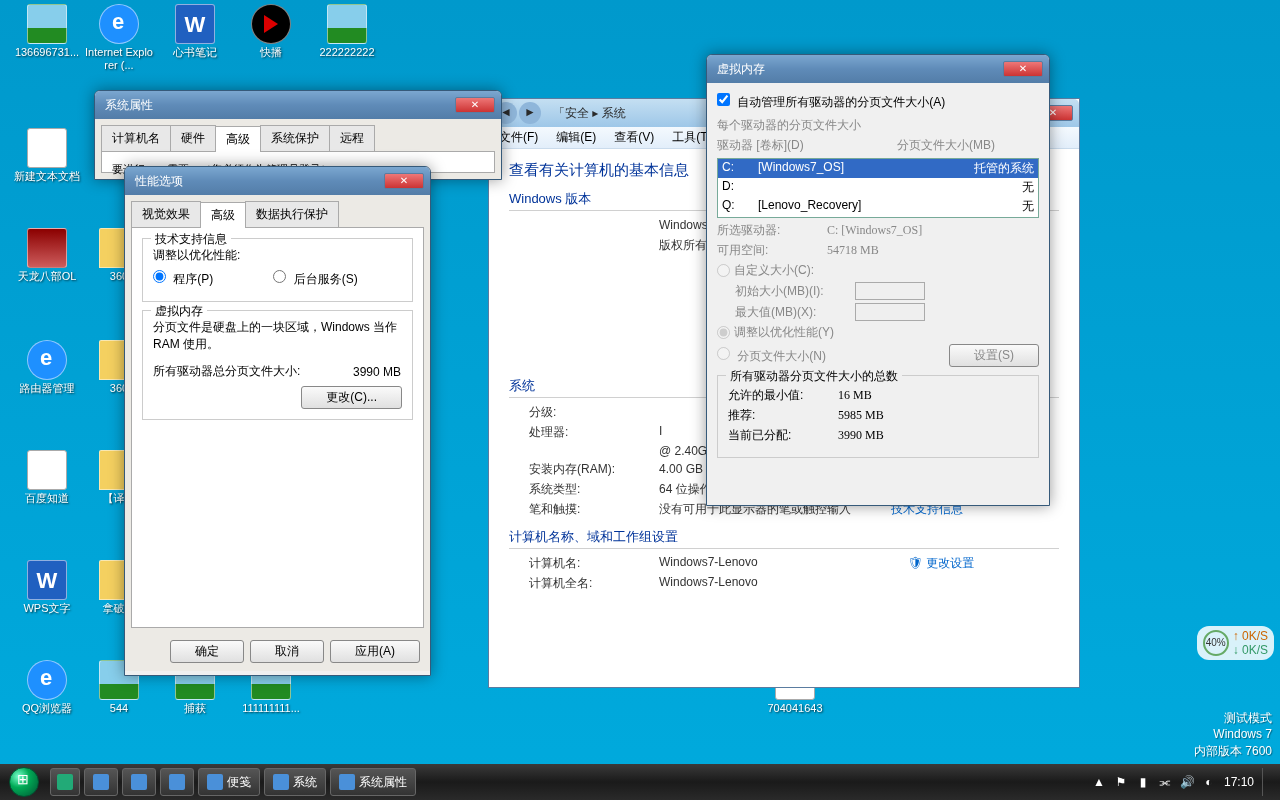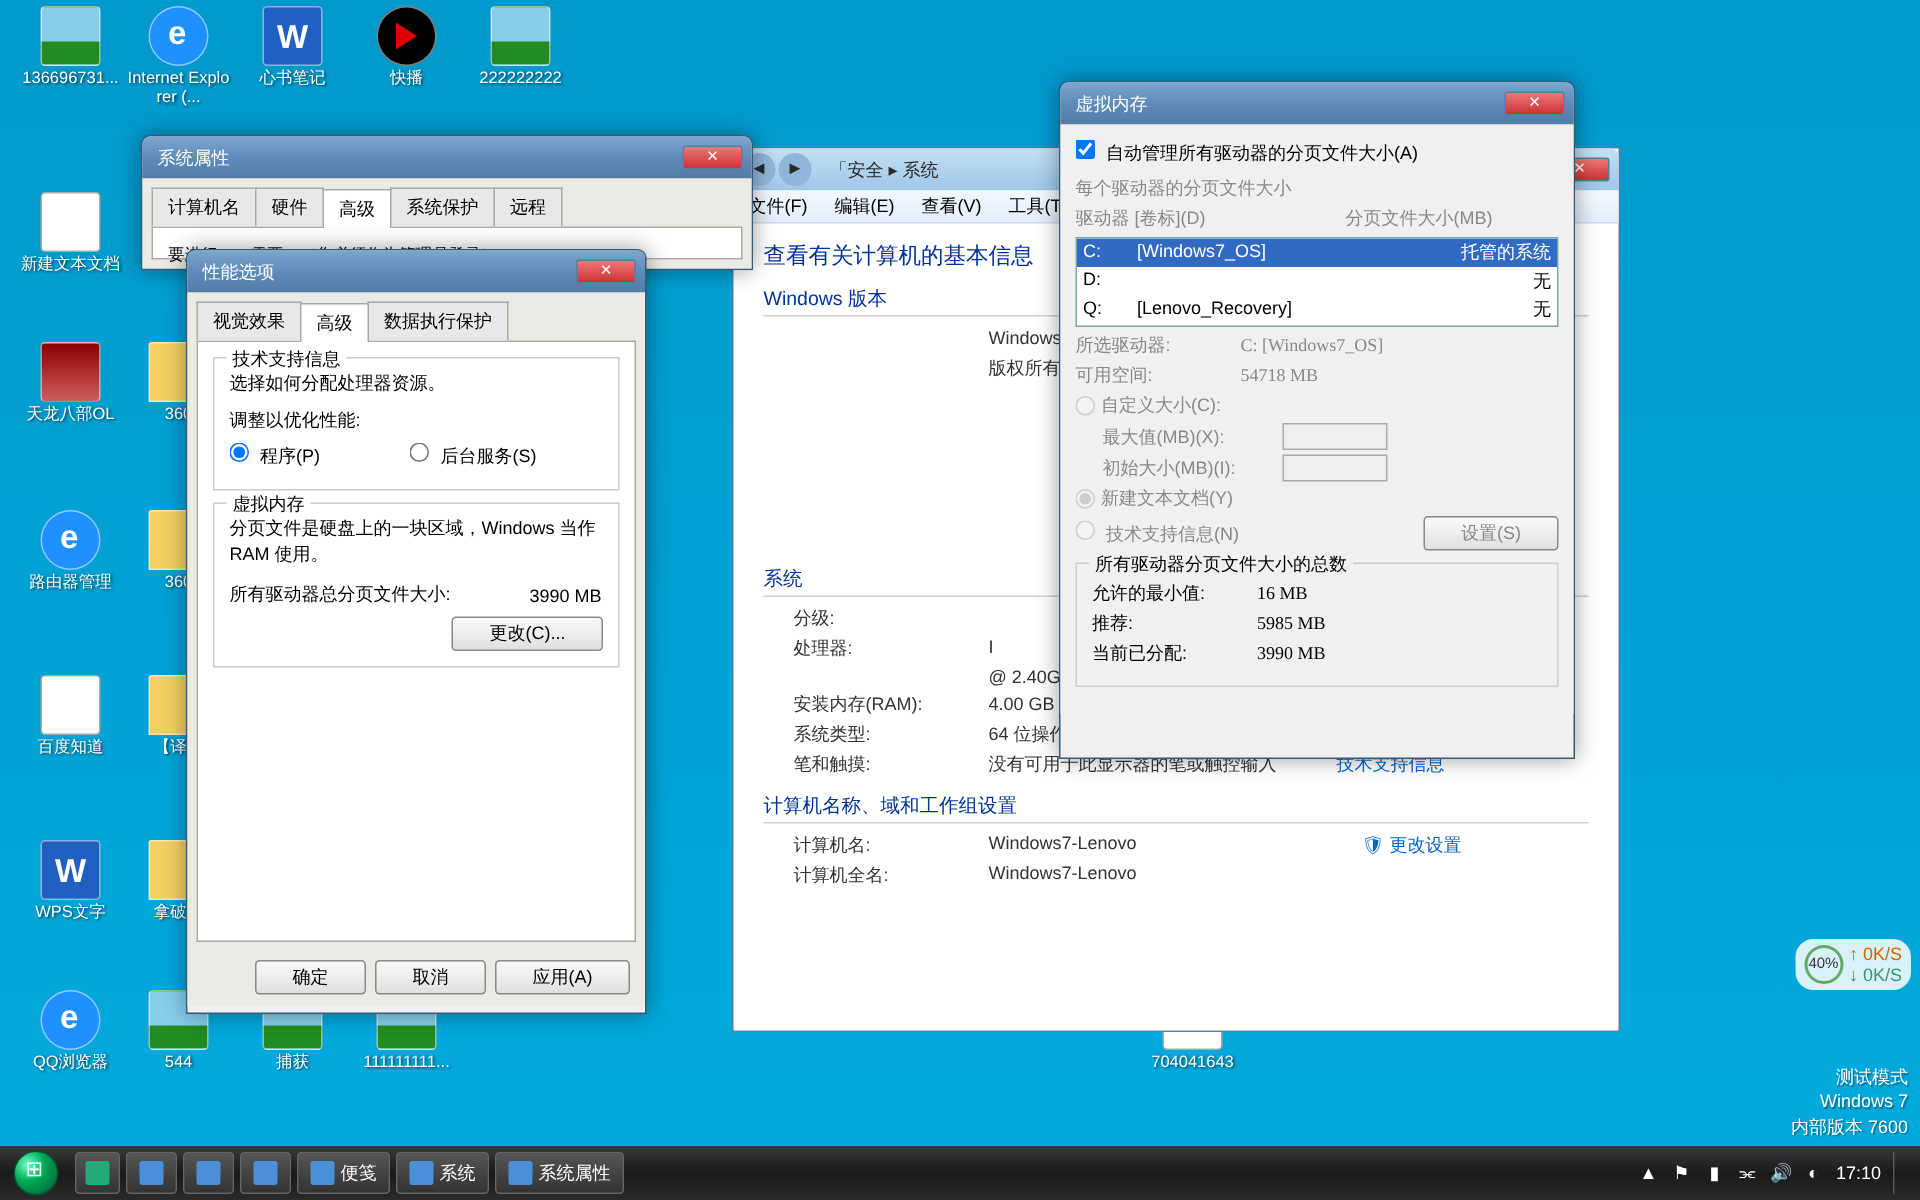--- a/index.html
+++ b/index.html
@@ -240,21 +240,20 @@
     </div>
     <div class="wbody" style="height:476px;position:relative;">
       <div class="tabs" id="perftabs">
           <span class="tab">视觉效果</span>
           <span class="tab active">高级</span>
           <span class="tab">数据执行保护</span>
         </div>
       <div class="tabpane" style="height:400px;">
         <div class="group">
           <span class="gl">技术支持信息</span>
-          <div style="margin-bottom:8px;">选择如何分配处理器资源。</div>
           <div style="margin-bottom:6px;">调整以优化性能:</div>
           <div class="row">
             <label><input type="radio" checked="" style=""> <span>程序(P)</span></label>
             <label style="margin-left:60px;"><input type="radio" style=""> <span>后台服务(S)</span></label>
           </div>
         </div>
         <div class="group">
           <span class="gl">虚拟内存</span>
           <div style="margin-bottom:10px;">分页文件是硬盘上的一块区域，Windows 当作 RAM 使用。</div>
           <div class="row">
@@ -309,33 +308,33 @@
         </div>
       <div class="row dis">
           <span style="width:110px;">可用空间:</span>
           <span style="font-family:SimSun;">54718 MB</span>
         </div>
       <label class="row dis">
           <input type="radio" disabled="" style=""> 
           <span>自定义大小(C):</span>
         </label>
       <div class="row dis">
+          <span style="width:120px;margin-left:18px;">初始大小(MB)(I):</span>
+          <input type="text" disabled="" style="">
+        </div>
+      <div class="row dis">
           <span style="width:120px;margin-left:18px;">最大值(MB)(X):</span>
           <input type="text" disabled="" style="">
         </div>
-      <div class="row dis">
-          <span style="width:120px;margin-left:18px;">初始大小(MB)(I):</span>
-          <input type="text" disabled="" style="">
-        </div>
       <label class="row dis">
           <input type="radio" disabled="" checked="" style=""> 
-          <span>新建文本文档(Y)</span>
+          <span>调整以优化性能(Y)</span>
         </label>
       <div class="row">
-        <label class="dis"><input type="radio" disabled="" style=""> <span>技术支持信息(N)</span></label>
+        <label class="dis"><input type="radio" disabled="" style=""> <span>分页文件大小(N)</span></label>
         <span style="flex:1"></span>
           <span class="btn dis">设置(S)</span>
       </div>
       <div class="group" style="margin-top:8px;">
         <span class="gl" style="background:#f0f0f0;">所有驱动器分页文件大小的总数</span>
         <div class="row">
             <span style="width:110px;">允许的最小值:</span>
             <span style="font-family:SimSun;">16 MB</span>
           </div>
         <div class="row">

